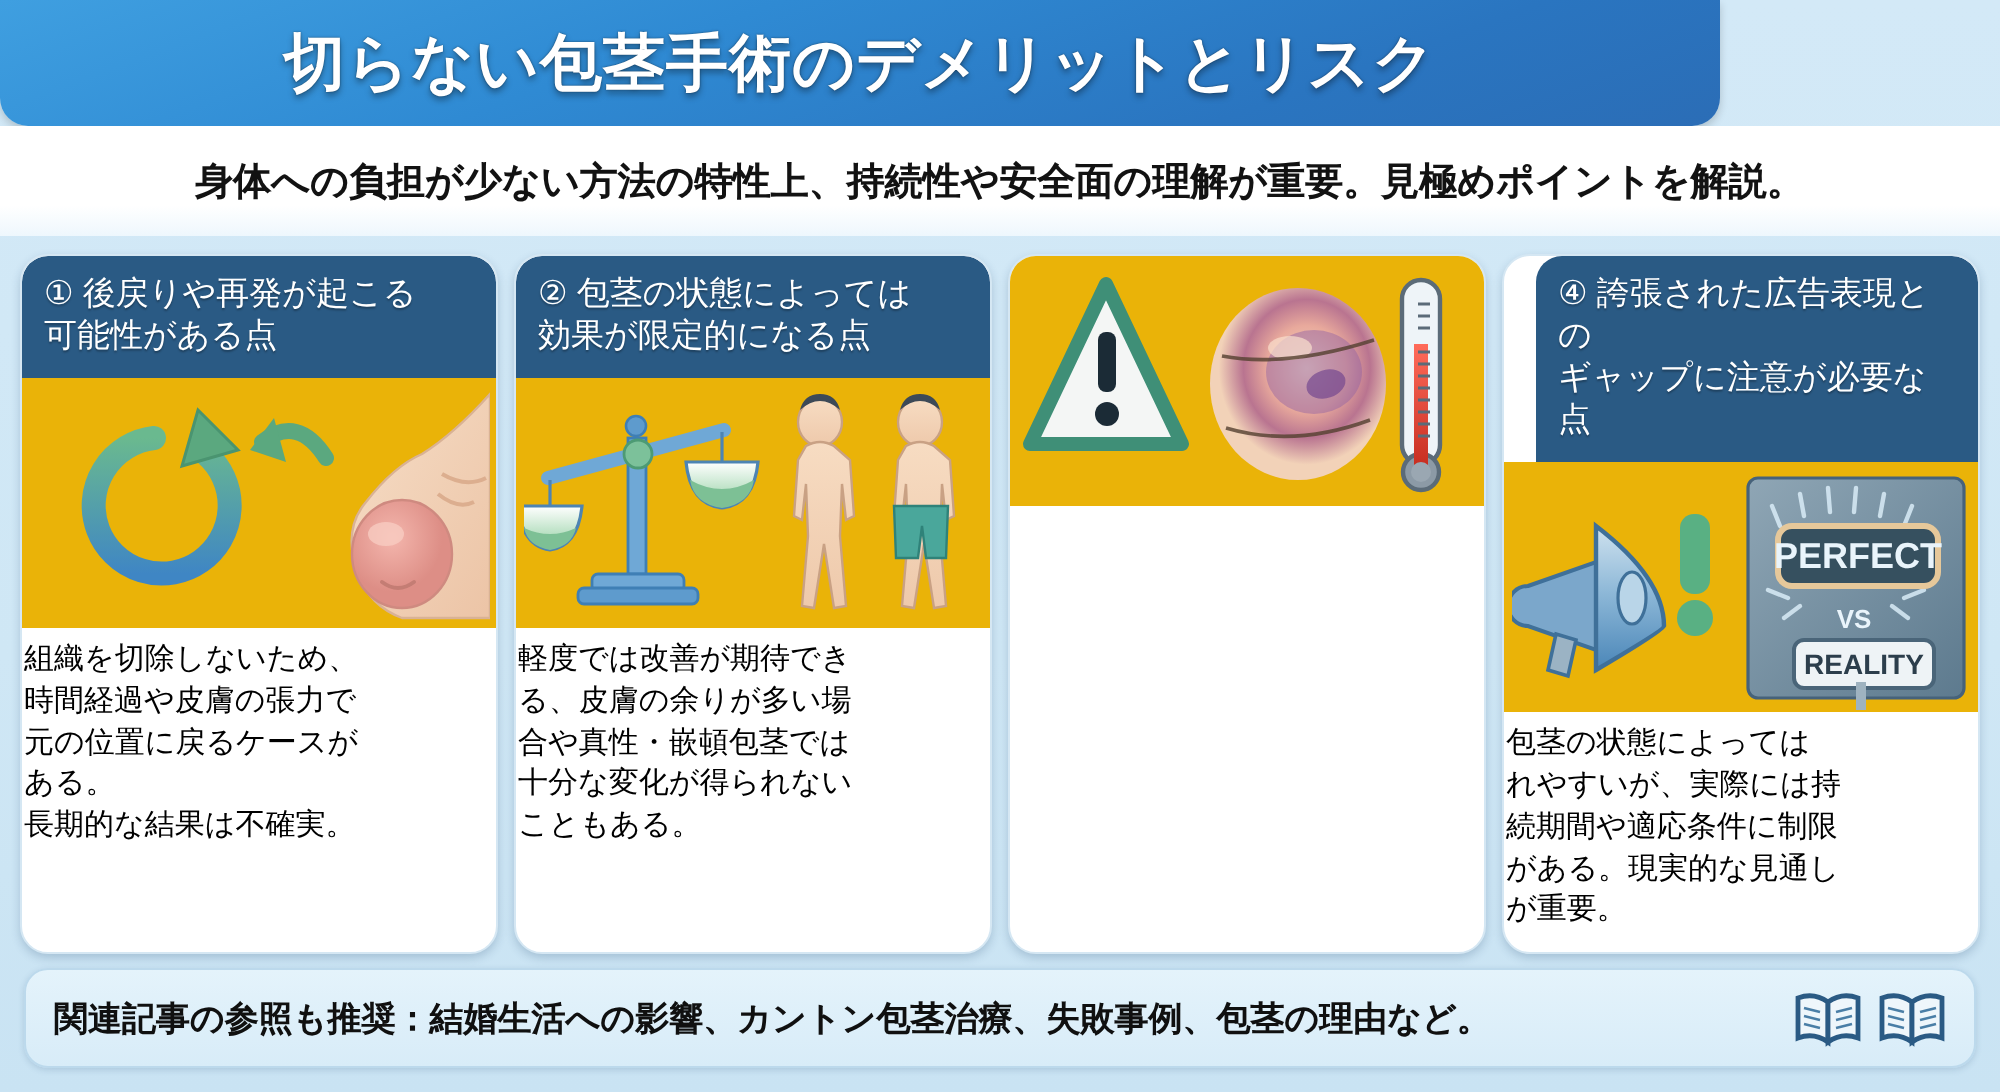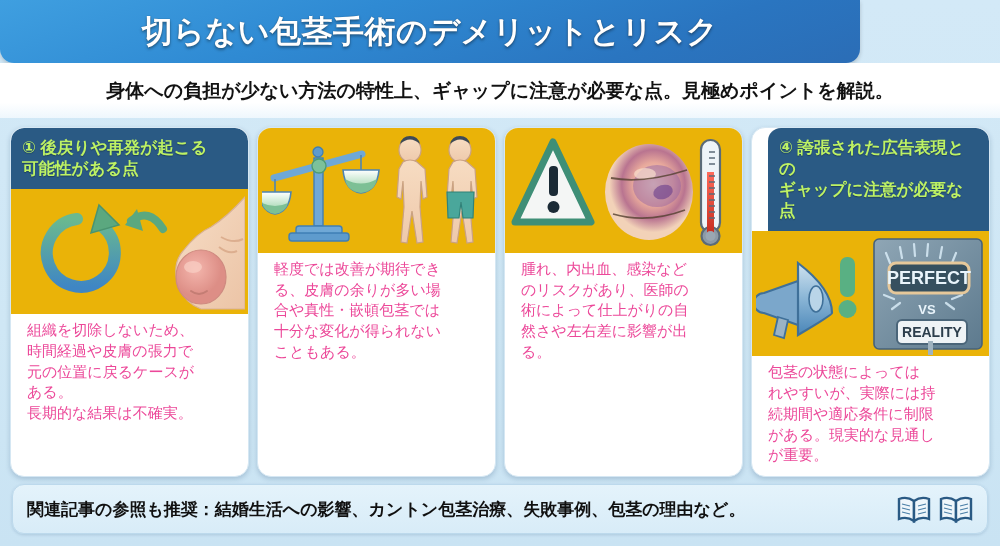--- a/index.html
+++ b/index.html
@@ -40,34 +40,34 @@
     position:absolute;left:10px;top:127px;width:980px;height:350px;
     display:flex;gap:8px;
   }
   .card{
     flex:1 1 0;background:#ffffff;border-radius:14px;
     box-shadow:0 2px 5px rgba(30,70,110,.22);
     display:flex;flex-direction:column;overflow:hidden;
     border:1px solid #d5e7f3;
   }
   .card-head{
-    background:#2a5a84;color:#bef264;
+    background:#2a5a84;color:#ffffff;
     padding:9px 11px 10px 11px;
-    font-size:16.5px;font-weight:bold;line-height:1.28;
+    font-size:16.5px;font-weight:normal;line-height:1.28;
     border-radius:13px 13px 0 0;
     min-height:58px;box-sizing:border-box;
     text-shadow:0 1px 1px rgba(0,0,0,.3);
   }
   .card-art{
     height:125px;position:relative;overflow:hidden;background:#eab308;
     display:flex;align-items:center;justify-content:center;
   }
   .card-body{
-    padding:6px 12px 8px 16px;
-    font-size:15px;line-height:1.38;color:#ec4899;white-space:pre-line;
+    padding:6px 12px 8px 1px;
+    font-size:15px;line-height:1.38;color:#000000;white-space:pre-line;
     flex:1 1 auto;
   }
   
   .footer{
     position:absolute;left:12px;top:484px;width:976px;height:50px;
     background:linear-gradient(180deg,#e4f3fb 0%,#d8ecf8 100%);
     border:1px solid #bcd9ec;border-radius:12px;
     display:flex;align-items:center;padding:0 14px;box-sizing:border-box;
     box-shadow:0 1px 3px rgba(40,80,120,.18);
   }
@@ -82,21 +82,21 @@
 </head>
 <body>
 
 <div class="page">
 
   <div class="header">
     <div class="header-title">切らない包茎手術のデメリットとリスク</div>
   </div>
 
   <div class="subtitle-band">
-    <div class="subtitle">身体への負担が少ない方法の特性上、ギャップに注意が必要な点。見極めポイントを解説。</div>
+    <div class="subtitle">身体への負担が少ない方法の特性上、持続性や安全面の理解が重要。見極めポイントを解説。</div>
   </div>
 
   <div class="cards">
 
     <div class="card">
       <div class="card-head" style="white-space:pre-line;">① 後戻りや再発が起こる
 可能性がある点</div>
       <div class="card-art">
         <svg width="230" height="122" viewBox="0 0 230 122">
           <defs>
@@ -131,20 +131,22 @@
         </svg>
       </div>
       <div class="card-body">組織を切除しないため、
 時間経過や皮膚の張力で
 元の位置に戻るケースが
 ある。
 長期的な結果は不確実。</div>
     </div>
 
     <div class="card">
+      <div class="card-head" style="white-space:pre-line;">② 包茎の状態によっては
+効果が限定的になる点</div>
       <div class="card-art">
         <svg width="230" height="122" viewBox="0 0 230 122">
           <defs>
             <linearGradient id="pan" x1="0" y1="0" x2="0" y2="1">
               <stop offset="0%" stop-color="#ffffff"></stop>
               <stop offset="100%" stop-color="#8fce9f"></stop>
             </linearGradient>
             <linearGradient id="skin2" x1="0" y1="0" x2="0" y2="1">
               <stop offset="0%" stop-color="#f7dcc2"></stop>
               <stop offset="100%" stop-color="#eec9ab"></stop>
@@ -226,25 +228,20 @@
                 <line x1="200" y1="58" x2="206" y2="58"></line>
               <line x1="200" y1="64" x2="206" y2="64"></line>
                 <line x1="200" y1="70" x2="206" y2="70"></line>
               <line x1="200" y1="76" x2="206" y2="76"></line>
                 <line x1="200" y1="82" x2="206" y2="82"></line>
               <line x1="200" y1="88" x2="206" y2="88"></line>
             </g>
           </g>
         </svg>
       </div>
-      <div class="card-body">腫れ、内出血、感染など
-のリスクがあり、医師の
-術によって仕上がりの自
-然さや左右差に影響が出
-る。</div>
     </div>
 
     <div class="card">
       <div class="card-head" style="white-space:pre-line;margin-left:16px;">④ 誇張された広告表現との
 ギャップに注意が必要な点</div>
       <div class="card-art">
         <svg width="230" height="122" viewBox="0 0 230 122">
           <defs>
             <linearGradient id="horn" x1="0" y1="0" x2="0" y2="1">
               <stop offset="0%" stop-color="#cfe2ef"></stop>

